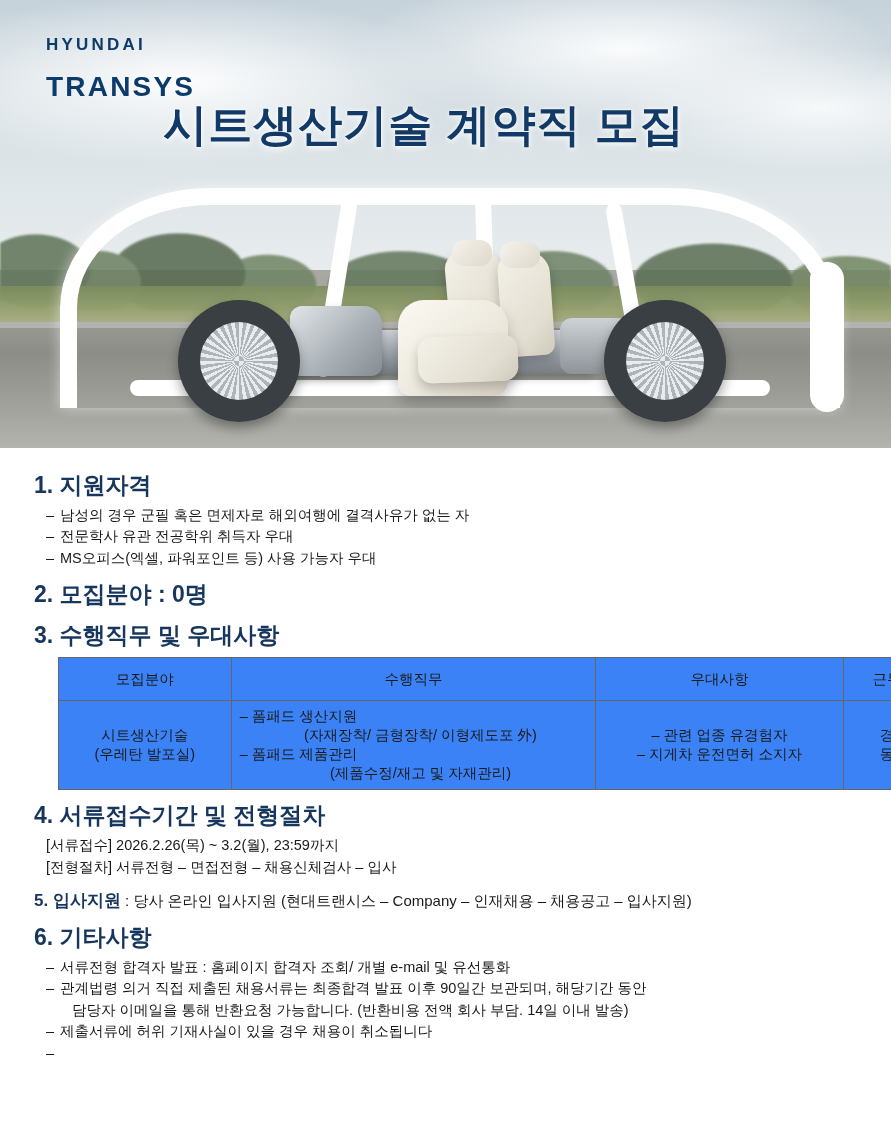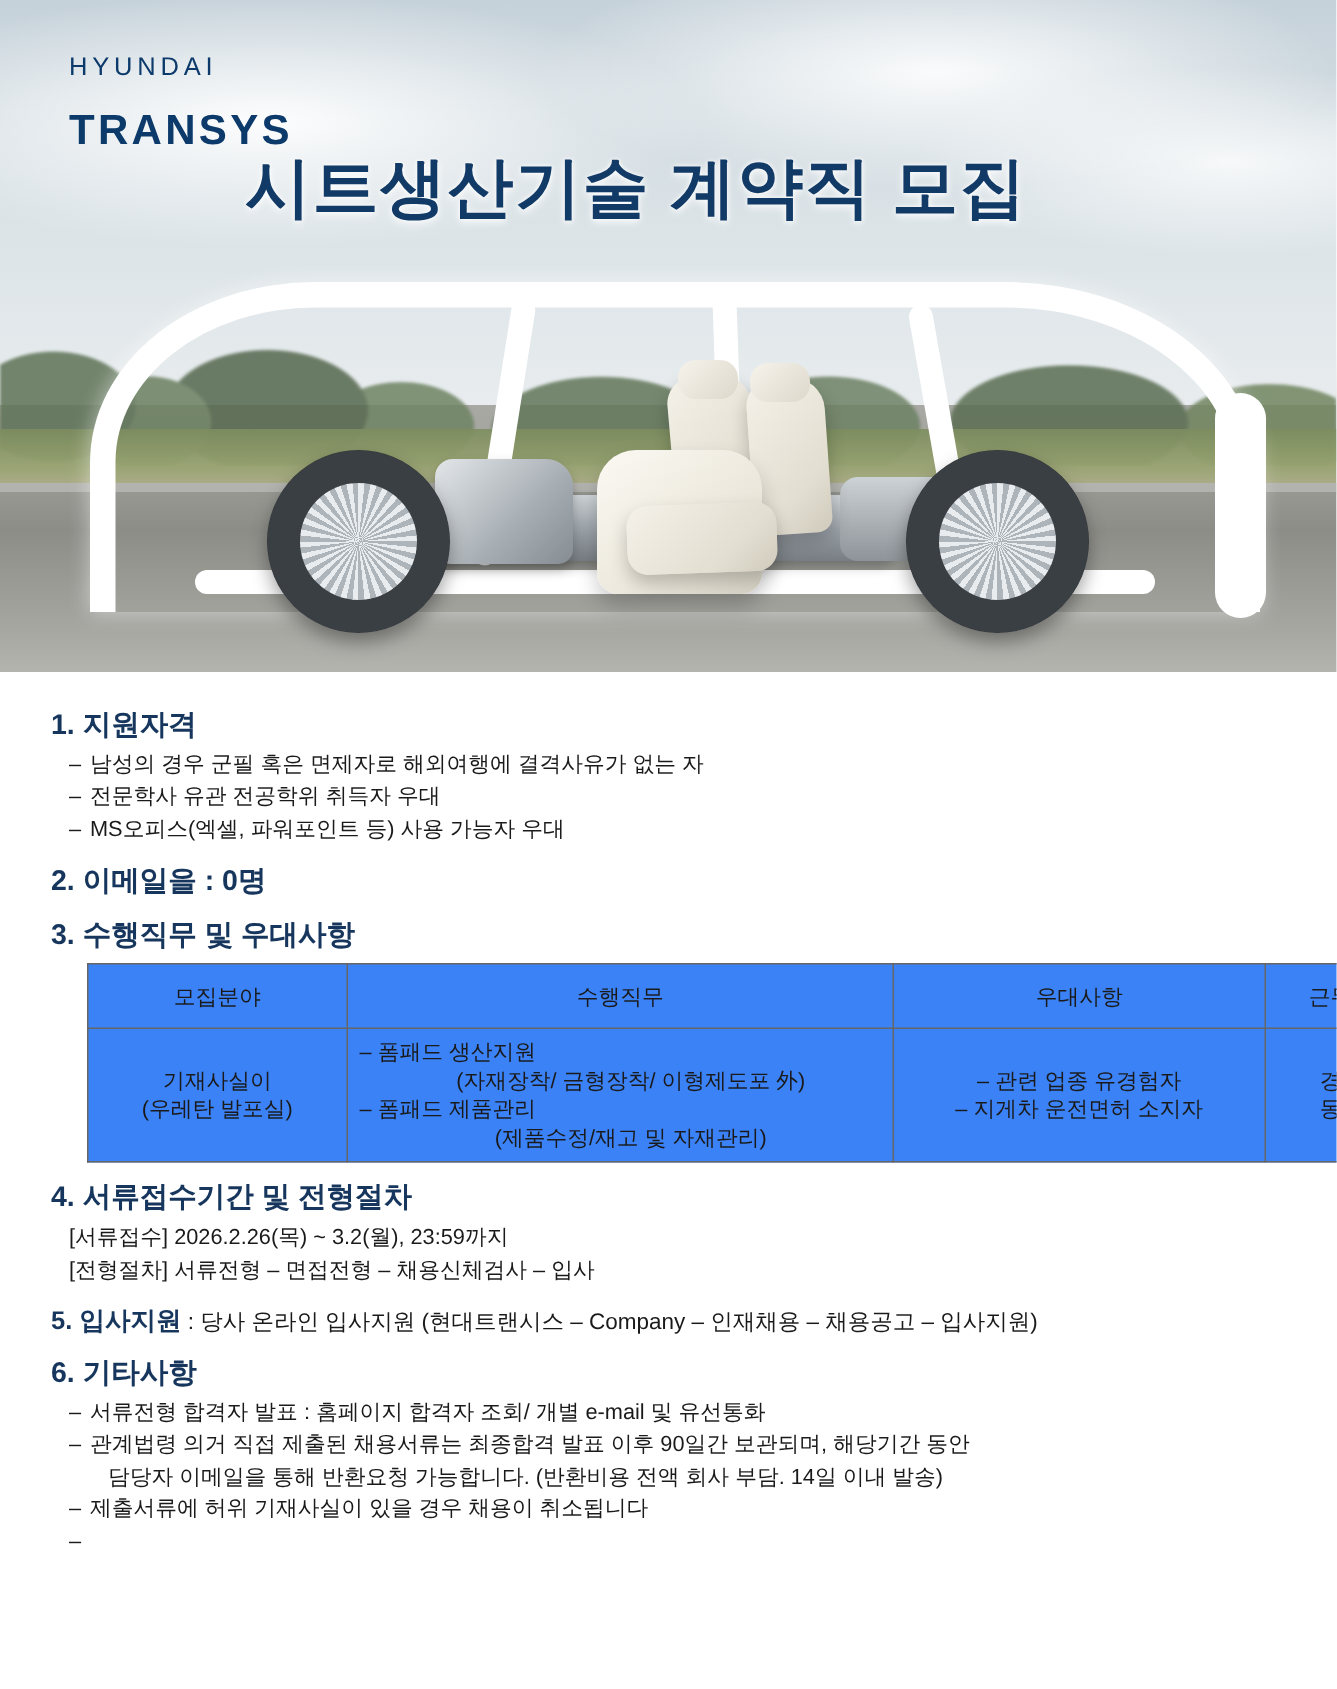--- a/index.html
+++ b/index.html
@@ -186,21 +186,21 @@
 
   .logo {
     position: absolute;
     left: 46px;
     top: 36px;
     line-height: 1;
     z-index: 5;
   }
   .logo .l1 {
     font-size: 17px;
-    font-weight: normal;
+    font-weight: bold;
     letter-spacing: 3.2px;
     color: #0b3a6b;
   }
   .logo .l2 {
     font-size: 28px;
     font-weight: bold;
     letter-spacing: 2.2px;
     color: #0b3a6b;
     margin-top: 20px;
   }
@@ -219,21 +219,21 @@
     z-index: 5;
   }
 
   
   .content {
     padding: 12px 34px 0 34px;
   }
   .sec-title {
     color: #17365d;
     font-weight: bold;
-    font-size: 19px;
+    font-size: 23px;
     margin: 10px 0 4px 0;
   }
   .bullets {
     margin: 0 0 2px 0;
     padding: 0;
     list-style: none;
   }
   .bullets li {
     font-size: 14.5px;
     line-height: 1.48;
@@ -332,41 +332,41 @@
     <span>지원자격</span>
   </div>
   <ul class="bullets">
     <li><span class="dash">–</span><span>남성의 경우 군필 혹은 면제자로 해외여행에 결격사유가 없는 자</span></li>
     <li><span class="dash">–</span><span>전문학사 유관 전공학위 취득자 우대</span></li>
     <li><span class="dash">–</span><span>MS오피스(엑셀, 파워포인트 등) 사용 가능자 우대</span></li>
   </ul>
 
   <div class="sec-title">
     <span>2.</span>
-    <span>이메일을 : 0명</span>
+    <span>모집분야 : 0명</span>
   </div>
 
   <div class="sec-title">
     <span>3.</span>
     <span>수행직무 및 우대사항</span>
   </div>
 
   <table class="jobs">
     <thead>
       <tr>
         <th style="width:145px">모집분야</th>
         <th style="width:325px">수행직무</th>
         <th style="width:215px">우대사항</th>
         <th style="width:79px">근무지</th>
       </tr>
     </thead>
     <tbody>
       <tr>
         <td class="col-area">
-          <span class="sub">기재사실이</span>
+          <span class="sub">시트생산기술</span>
           <span class="sub">(우레탄 발포실)</span>
         </td>
         <td class="col-duty">
           <span class="sub">– 폼패드 생산지원</span>
           <span class="ind">(자재장착/ 금형장착/ 이형제도포 外)</span>
           <span class="sub">– 폼패드 제품관리</span>
           <span class="ind">(제품수정/재고 및 자재관리)</span>
         </td>
         <td class="col-pref">
           <span class="sub">– 관련 업종 유경험자</span>

